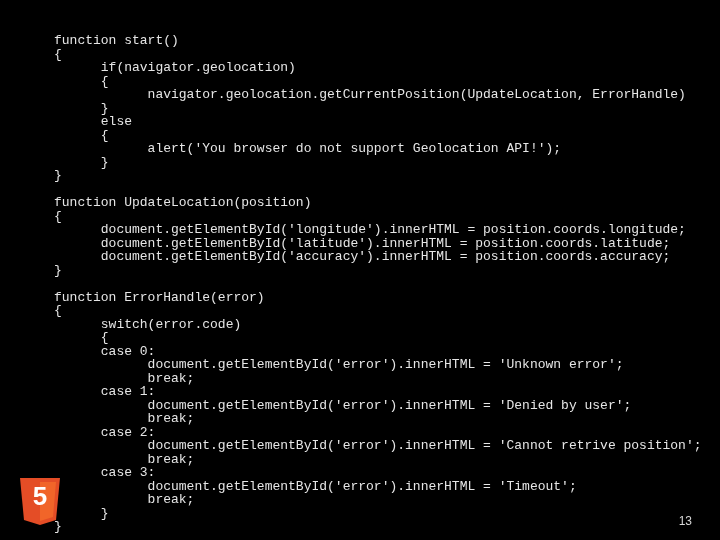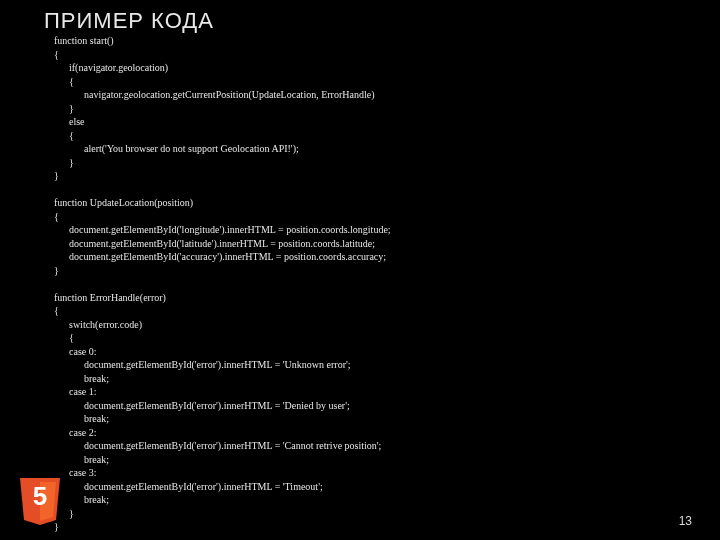--- a/index.html
+++ b/index.html
@@ -26,22 +26,22 @@
     letter-spacing: 1px;
     color: #e8e8e8;
     font-weight: 400;
   }
   .code {
     position: absolute;
     top: 34px;
     left: 54px;
     right: 60px;
     white-space: pre;
-    font-family: Liberation Serif, serif;
-    font-size: 10px;
+    font-family: Liberation Mono, monospace;
+    font-size: 13px;
     line-height: 13.5px;
     color: #e6e6e6;
   }
   .page-num {
     position: absolute;
     bottom: 12px;
     right: 28px;
     font-size: 12px;
     color: #d8d8d8;
   }
@@ -71,21 +71,20 @@
     font-family: Arial, sans-serif;
     font-weight: bold;
     font-size: 26px;
     color: #fff;
   }
 </style>
 </head>
 <body>
 
 <div class="slide">
-  <div class="title">ПРИМЕР КОДА</div>
 
   <div class="code">function start()
 {
       if(navigator.geolocation)
       {
             navigator.geolocation.getCurrentPosition(UpdateLocation, ErrorHandle)
       }
       else
       {
             alert('You browser do not support Geolocation API!');

